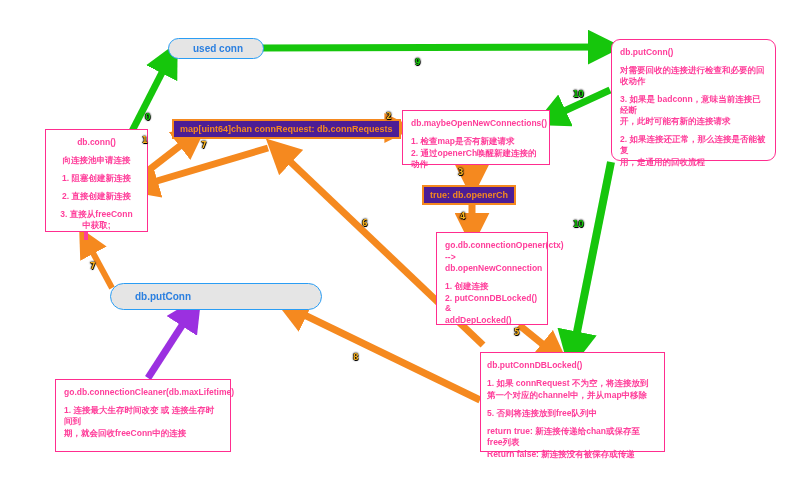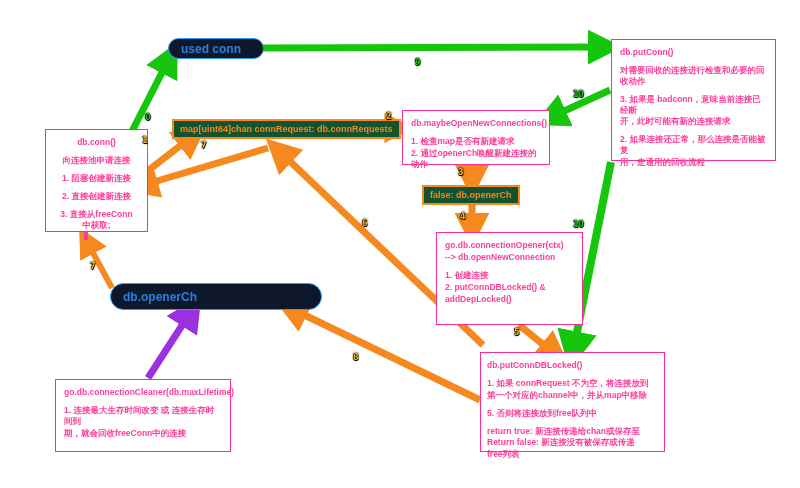--- a/index.html
+++ b/index.html
@@ -23,37 +23,37 @@
     padding:7px 8px 8px 8px;
     font-size:8.5px;
     line-height:1.28;
     font-weight:bold;
   }
   .pink-box .title{margin-bottom:7px;}
   .pink-box .ln{margin:0 0 1px 0;}
   .pink-box .gap{height:6px;}
   .orange-box{
     border:2px solid #f5891f;
-    background:#14532d;
+    background:#4c1d95;
     padding:3px 6px;
     color:#f5891f;
     font-size:9px;
     font-weight:bold;
     white-space:nowrap;
   }
   .blue-box{
     border:1.6px solid #2a9df4;
     border-radius:16px;
-    background:#0f172a;
+    background:#e5e5e5;
     color:#2a7fe0;
-    font-size:12px;
+    font-size:10px;
     font-weight:bold;
     display:flex;
     align-items:center;
-    padding-left:12px;
+    padding-left:24px;
     box-sizing:border-box;
   }
   .num{
     position:absolute;
     font-size:8px;
     font-weight:bold;
     font-family:"DejaVu Sans",sans-serif;
     text-shadow:0 0 2px #000,0 0 2px #000,0.5px 0.5px 0 #000,-0.5px -0.5px 0 #000;
     letter-spacing:-0.3px;
   }
@@ -110,79 +110,79 @@
     <line x1="611" y1="162" x2="573" y2="352" stroke="#16c60c" stroke-width="8" marker-end="url(#ah-green)"></line>
 
     <line x1="86" y1="232" x2="86" y2="240" stroke="#ff3d9a" stroke-width="4"></line>
   </svg>
 
   <div class="box blue-box" style="left:168px;top:38px;width:96px;height:21px;">
     <span>used conn</span>
   </div>
 
   <div class="box blue-box" style="left:110px;top:283px;width:212px;height:27px;">
-    <span>db.openerCh</span>
+    <span>db.putConn</span>
   </div>
 
   <div class="box orange-box" style="left:172px;top:119px;">
     <span>map[uint64]chan connRequest:  db.connRequests</span>
   </div>
 
   <div class="box orange-box" style="left:422px;top:185px;">
-    <span>false: db.openerCh</span>
+    <span>true: db.openerCh</span>
   </div>
 
   <div class="box pink-box" style="left:45px;top:129px;width:103px;height:103px;text-align:center;">
     <div class="title">db.conn()</div>
     <div class="ln">向连接池申请连接</div>
     <div class="gap"></div>
     <div class="ln">1. 阻塞创建新连接</div>
     <div class="gap"></div>
     <div class="ln">2. 直接创建新连接</div>
     <div class="gap"></div>
     <div class="ln">3. 直接从freeConn</div>
     <div class="ln">中获取;</div>
   </div>
 
   <div class="box pink-box" style="left:402px;top:110px;width:148px;height:55px;">
     <div class="title">db.maybeOpenNewConnections()</div>
     <div class="ln">1. 检查map是否有新建请求</div>
     <div class="ln">2. 通过openerCh唤醒新建连接的动作</div>
   </div>
 
-  <div class="box pink-box" style="left:436px;top:232px;width:147px;height:93px;">
+  <div class="box pink-box" style="left:436px;top:232px;width:112px;height:93px;">
     <div class="ln">go.db.connectionOpener(ctx)</div>
     <div class="ln">--&gt; db.openNewConnection</div>
     <div class="gap"></div>
     <div class="ln">1. 创建连接</div>
     <div class="ln">2. putConnDBLocked() &amp;</div>
     <div class="ln">addDepLocked()</div>
   </div>
 
-  <div class="box pink-box" style="left:611px;top:39px;width:165px;height:122px;">
+  <div class="box pink-box" style="left:611px;top:39px;width:165px;height:122px;border-radius:9px;">
     <div class="title">db.putConn()</div>
     <div class="ln">对需要回收的连接进行检查和必要的回收动作</div>
     <div class="gap"></div>
     <div class="ln">3. 如果是 badconn，意味当前连接已经断</div>
     <div class="ln">开，此时可能有新的连接请求</div>
     <div class="gap"></div>
     <div class="ln">2. 如果连接还正常，那么连接是否能被复</div>
     <div class="ln">用，走通用的回收流程</div>
   </div>
 
   <div class="box pink-box" style="left:480px;top:352px;width:185px;height:100px;padding-left:6px;">
     <div class="title">db.putConnDBLocked()</div>
     <div class="ln">1. 如果 connRequest 不为空，将连接放到</div>
     <div class="ln">第一个对应的channel中，并从map中移除</div>
     <div class="gap"></div>
     <div class="ln">5. 否则将连接放到free队列中</div>
     <div class="gap"></div>
     <div class="ln">return true: 新连接传递给chan或保存至</div>
+    <div class="ln">free列表</div>
     <div class="ln">Return false: 新连接没有被保存或传递</div>
-    <div class="ln">free列表</div>
   </div>
 
   <div class="box pink-box" style="left:55px;top:379px;width:176px;height:73px;">
     <div class="title">go.db.connectionCleaner(db.maxLifetime)</div>
     <div class="ln">1. 连接最大生存时间改变 或 连接生存时间到</div>
     <div class="ln">期，就会回收freeConn中的连接</div>
   </div>
 
   <div class="num g" style="left:145px;top:113px;">0</div>
   <div class="num o" style="left:142px;top:136px;">1</div>

